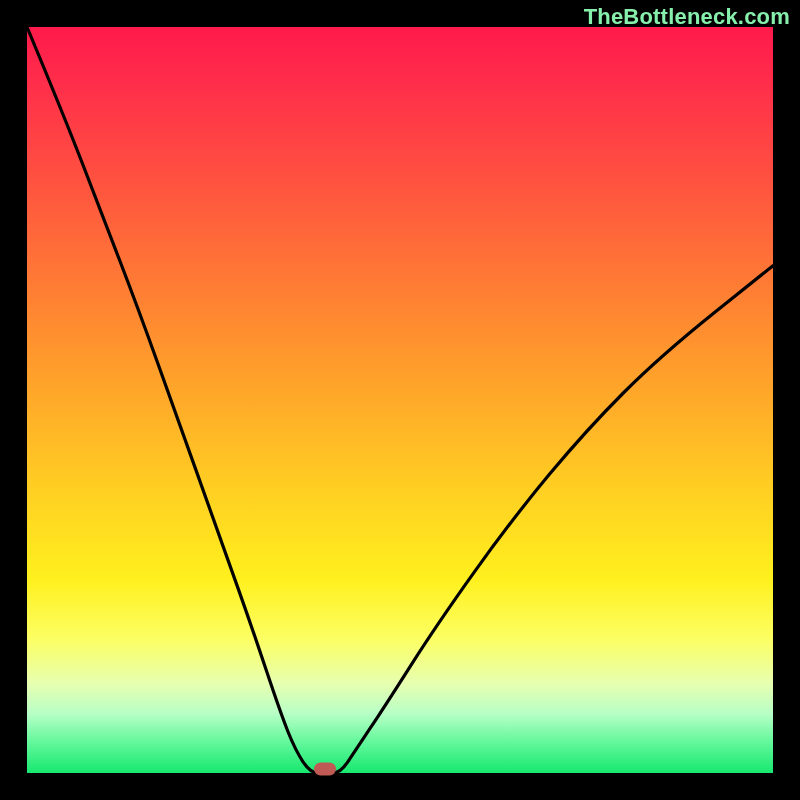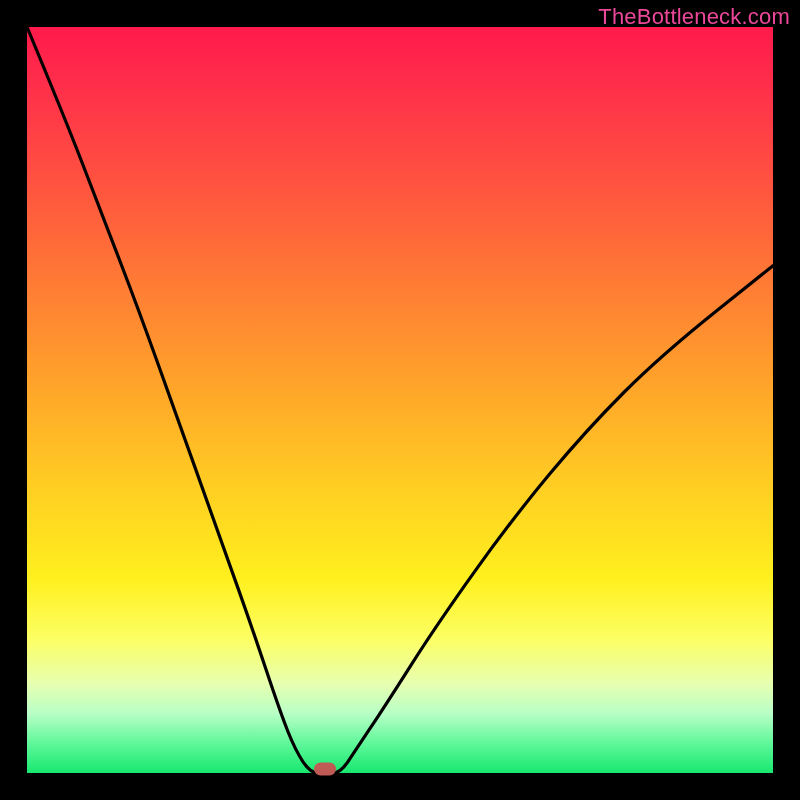--- a/index.html
+++ b/index.html
@@ -37,23 +37,23 @@
       #fcff63 82%,
       #e7ffb0 88%,
       #b8ffc6 92%,
       #60f79a 96%,
       #17e86f 100%);
   }
   .watermark {
     position: absolute;
     top: 4px;
     right: 10px;
-    color: #ec4899;
+    color: #86efac;
     font-size: 22px;
-    font-weight: 400;
+    font-weight: 700;
     letter-spacing: 0.2px;
     user-select: none;
   }
   svg.curve {
     position: absolute;
     top: 0;
     left: 0;
     width: 746px;
     height: 746px;
     overflow: visible;

